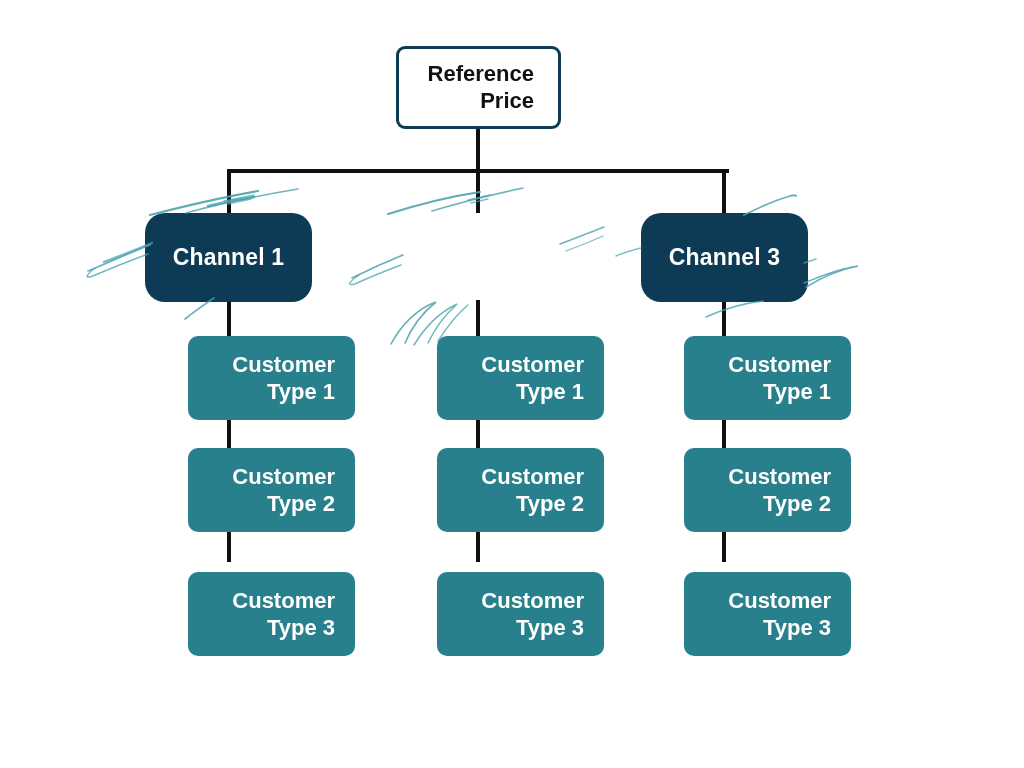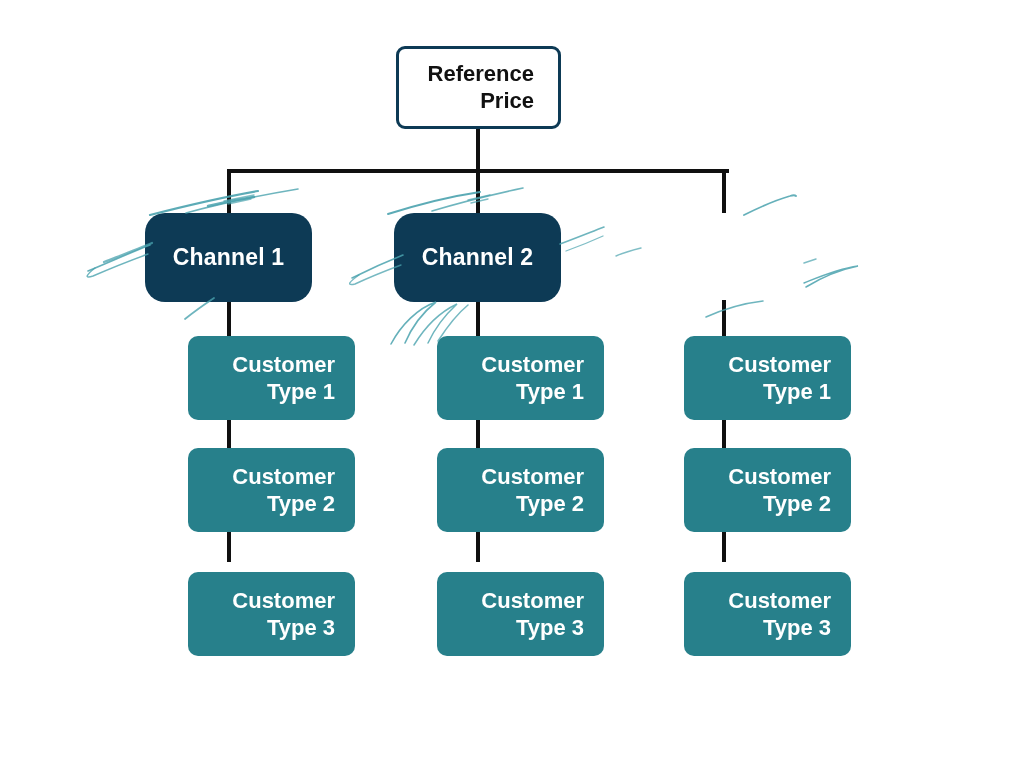--- a/index.html
+++ b/index.html
@@ -106,22 +106,22 @@
   <div class="line" style="left:722px;top:418px;width:4px;height:32px;"></div>
   <div class="line" style="left:722px;top:530px;width:4px;height:32px;"></div>
 
   <div class="node root-node">
       <span>Reference Price</span>
     </div>
 
   <div class="node channel-node col-1">
       <span>Channel 1</span>
     </div>
-  <div class="node channel-node col-2">
-      <span>Channel 2</span>
+  <div class="node channel-node col-3">
+      <span>Channel 3</span>
     </div>
 
   <div class="node customer-node col-1 row-c1">
       <span>Customer Type 1</span>
     </div>
   <div class="node customer-node col-1 row-c2">
       <span>Customer Type 2</span>
     </div>
   <div class="node customer-node col-1 row-c3">
       <span>Customer Type 3</span>

